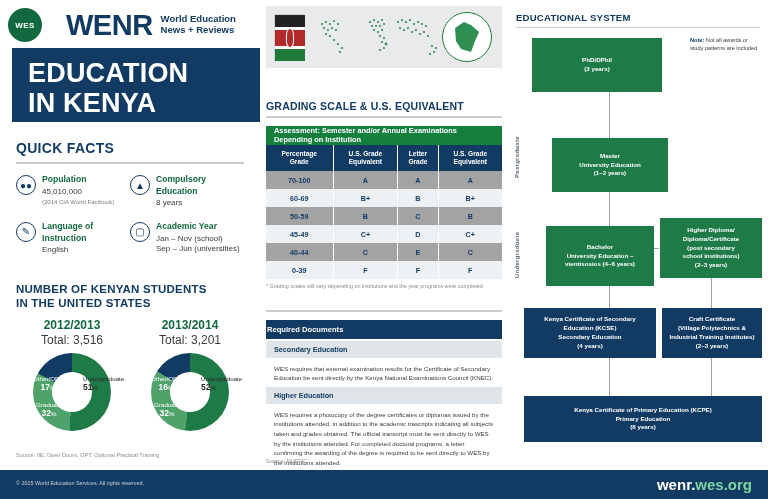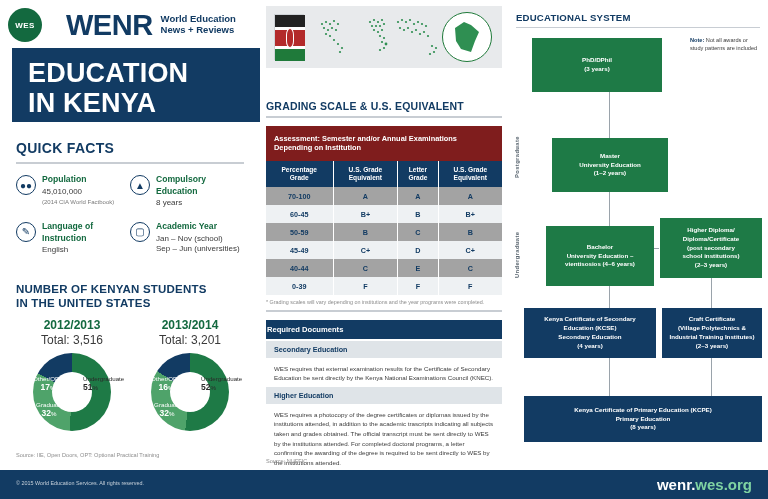--- a/index.html
+++ b/index.html
@@ -87,21 +87,21 @@
   .circle-inset {
     position: absolute; right: 10px; top: 6px; width: 50px; height: 50px;
     border-radius: 50%; background: #fff; border: 1.2px solid #1f7a3a;
     display: flex; align-items: center; justify-content: center;
   }
 
   .sec-head { font-size: 10.5px; font-weight: bold; color: #123b63; letter-spacing: .2px; }
   .sec-rule { height: 1.6px; background: #c8cdd3; margin-top: 4px; }
 
   .grading { position: absolute; left: 0; top: 74px; width: 236px; margin-top: 20px; }
-  .grade-banner { background: #7f1d1d; color: #fff; font-size: 7.4px; font-weight: bold; padding: 8px 8px; line-height: 1.3; margin-top: 8px; }
+  .grade-banner { background: #15803d; color: #fff; font-size: 7.4px; font-weight: bold; padding: 0 8px; line-height: 1.3; margin-top: 8px; }
   table.gt { width: 100%; border-collapse: collapse; }
   table.gt th {
     background: #123b63; color: #fff; font-size: 6.6px; font-weight: bold;
     padding: 5px 2px; border-left: 1px solid #fff; line-height: 1.25;
   }
   table.gt th:first-child { border-left: none; }
   table.gt td {
     font-size: 7.2px; color: #123b63; text-align: center; padding: 4.5px 2px;
     border-left: 1px solid #fff; font-weight: bold;
   }
@@ -354,21 +354,21 @@
           </tr>
         </thead>
         <tbody>
           <tr class="odd">
             <td>70-100</td>
             <td>A</td>
             <td>A</td>
             <td>A</td>
           </tr>
           <tr class="even">
-            <td>60-45</td>
+            <td>60-69</td>
             <td>B+</td>
             <td>B</td>
             <td>B+</td>
           </tr>
           <tr class="odd">
             <td>50-59</td>
             <td>B</td>
             <td>C</td>
             <td>B</td>
           </tr>

